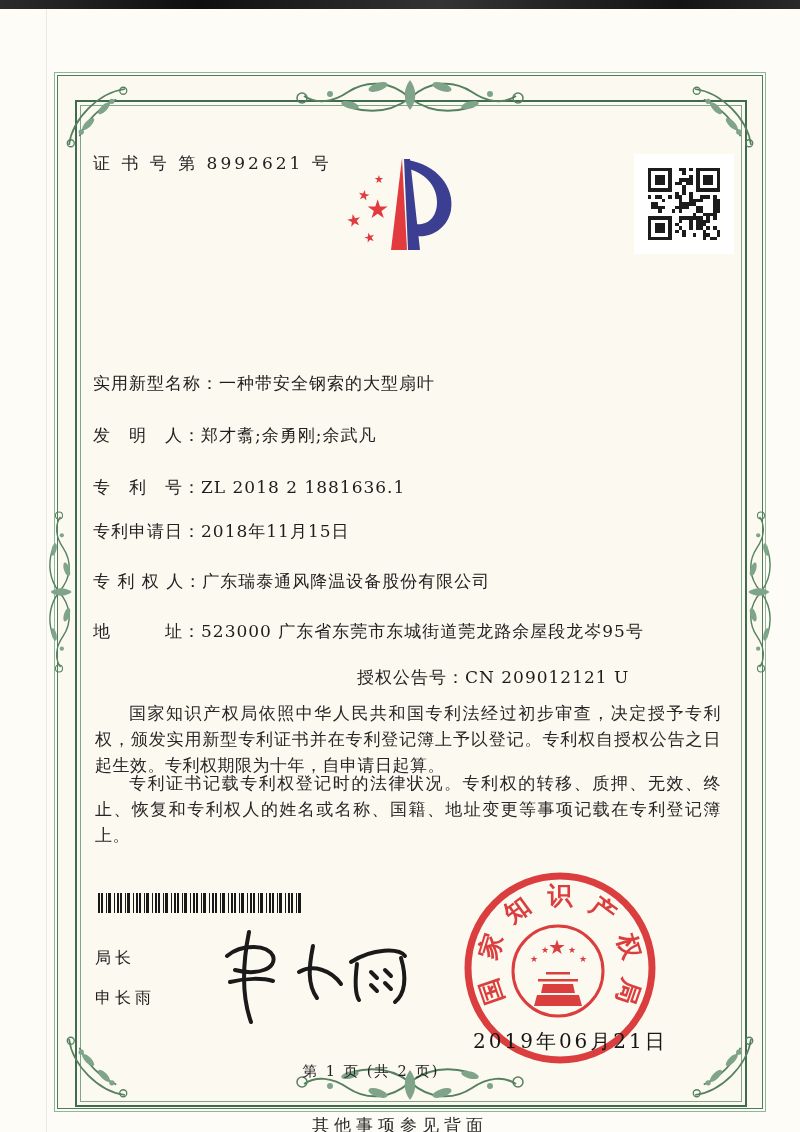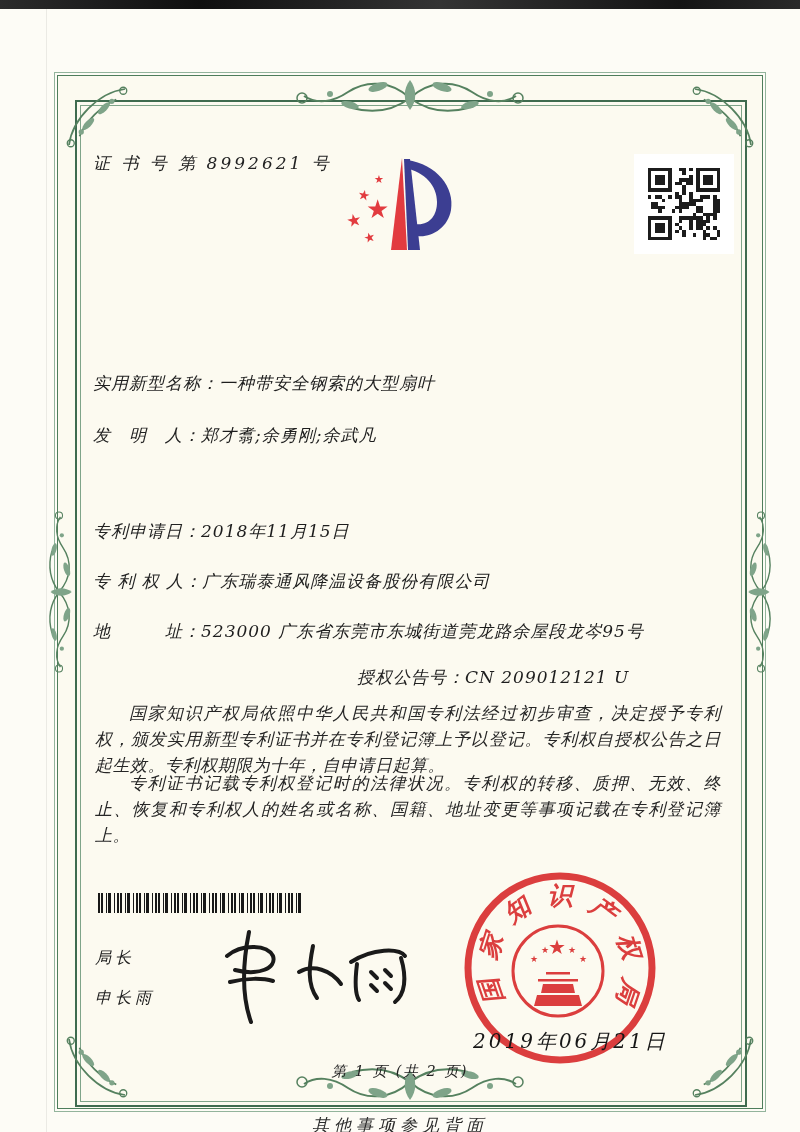--- a/index.html
+++ b/index.html
@@ -1,17 +1,17 @@
 <!DOCTYPE html>
 <html><head>
 <meta charset="utf-8">
 <style>
   html,body{margin:0;padding:0;width:800px;height:1132px;overflow:hidden;
     background:#fdfcf6;font-family:"DejaVu Serif","Liberation Serif",serif;color:#222;}
-  .page{position:relative;width:800px;height:1132px;font-style:italic;}
+  .page{position:relative;width:800px;height:1132px;}
   .scan-strip{position:absolute;left:0;top:0;width:100%;height:9px;
     background:linear-gradient(90deg,#2b2b2b,#0f0f0f 25%,#343434 55%,#141414 85%,#2a2a2a);}
   .page-edge{position:absolute;left:46px;top:9px;bottom:0;width:1px;background:rgba(0,0,0,.07);}
   
   .frame-outer{position:absolute;left:57px;top:75px;width:704px;height:1032px;
     border:1.5px solid #4e7d5b;outline:1px solid #93b49c;outline-offset:2px;background:#fcfaf0;}
   .frame-inner{position:absolute;left:75px;top:100px;width:668px;height:1003px;border:2.5px solid #3f6b4f;}
   .frame-inner2{position:absolute;left:3px;top:3px;right:3px;bottom:3px;border:1px solid #7fa489;}
   .orn{position:absolute;pointer-events:none;}
   
@@ -23,21 +23,21 @@
   .row .lab{color:#222;}
   .row .val{color:#1d1d1d;}
   .para{left:95px;width:626px;font-size:17px;line-height:26px;text-align:justify;
     text-indent:2em;letter-spacing:.5px;color:#262626;}
   .barcode{left:98px;top:893px;width:206px;height:20px;
     background:repeating-linear-gradient(90deg,#181818 0 2px,#fcfaf0 2px 3px,#181818 3px 5px,
     #fcfaf0 5px 8px,#181818 8px 9px,#fcfaf0 9px 10px,#181818 10px 13px,#fcfaf0 13px 16px,
     #181818 16px 17px,#fcfaf0 17px 19px);}
   .signer{left:95px;font-size:16px;letter-spacing:4px;color:#1c1c1c;}
   .seal-date{left:473px;top:1028px;font-size:20px;letter-spacing:3px;color:#161616;z-index:6;}
-  .footer-page{left:0;top:1062px;width:800px;text-align:center;font-size:14.5px;letter-spacing:2px;}
+  .footer-page{left:0;top:1062px;width:742px;text-align:center;font-size:14.5px;letter-spacing:2px;}
   .back-note{left:0;top:1114px;width:800px;text-align:center;font-size:17px;letter-spacing:5px;color:#2b2b2b;}
   svg.layer{position:absolute;overflow:visible;}
   .seal-svg{left:460px;top:868px;width:200px;height:200px;z-index:5;opacity:.92;}
   .sig-svg{left:205px;top:922px;width:210px;height:110px;z-index:4;}
   .flip-x{transform:scaleX(-1);} .flip-y{transform:scaleY(-1);} .flip-xy{transform:scale(-1,-1);}
   .rot-l{transform:rotate(90deg);} .rot-r{transform:rotate(-90deg);}
 </style>
 </head>
 <body>
 
@@ -143,20 +143,23 @@
     </g>
   </svg>
 
 
   <div class="abs row" style="top:424px">
     <span class="lab">发　明　人：</span><span class="val">郑才翥;余勇刚;余武凡</span>
   </div>
   <div class="abs row" style="top:372px">
     <span class="lab">实用新型名称：</span><span class="val">一种带安全钢索的大型扇叶</span>
   </div>
+  <div class="abs row" style="top:476px">
+    <span class="lab">专　利　号：</span><span class="val">ZL 2018 2 1881636.1</span>
+  </div>
   <div class="abs row" style="top:520px">
     <span class="lab">专利申请日：</span><span class="val">2018年11月15日</span>
   </div>
   <div class="abs row" style="top:570px">
     <span class="lab">专 利 权 人：</span><span class="val">广东瑞泰通风降温设备股份有限公司</span>
   </div>
   <div class="abs row" style="top:620px">
     <span class="lab">地　　　址：</span><span class="val">523000 广东省东莞市东城街道莞龙路余屋段龙岑95号</span>
   </div>
   <div class="abs row" style="left:357px;top:666px">

